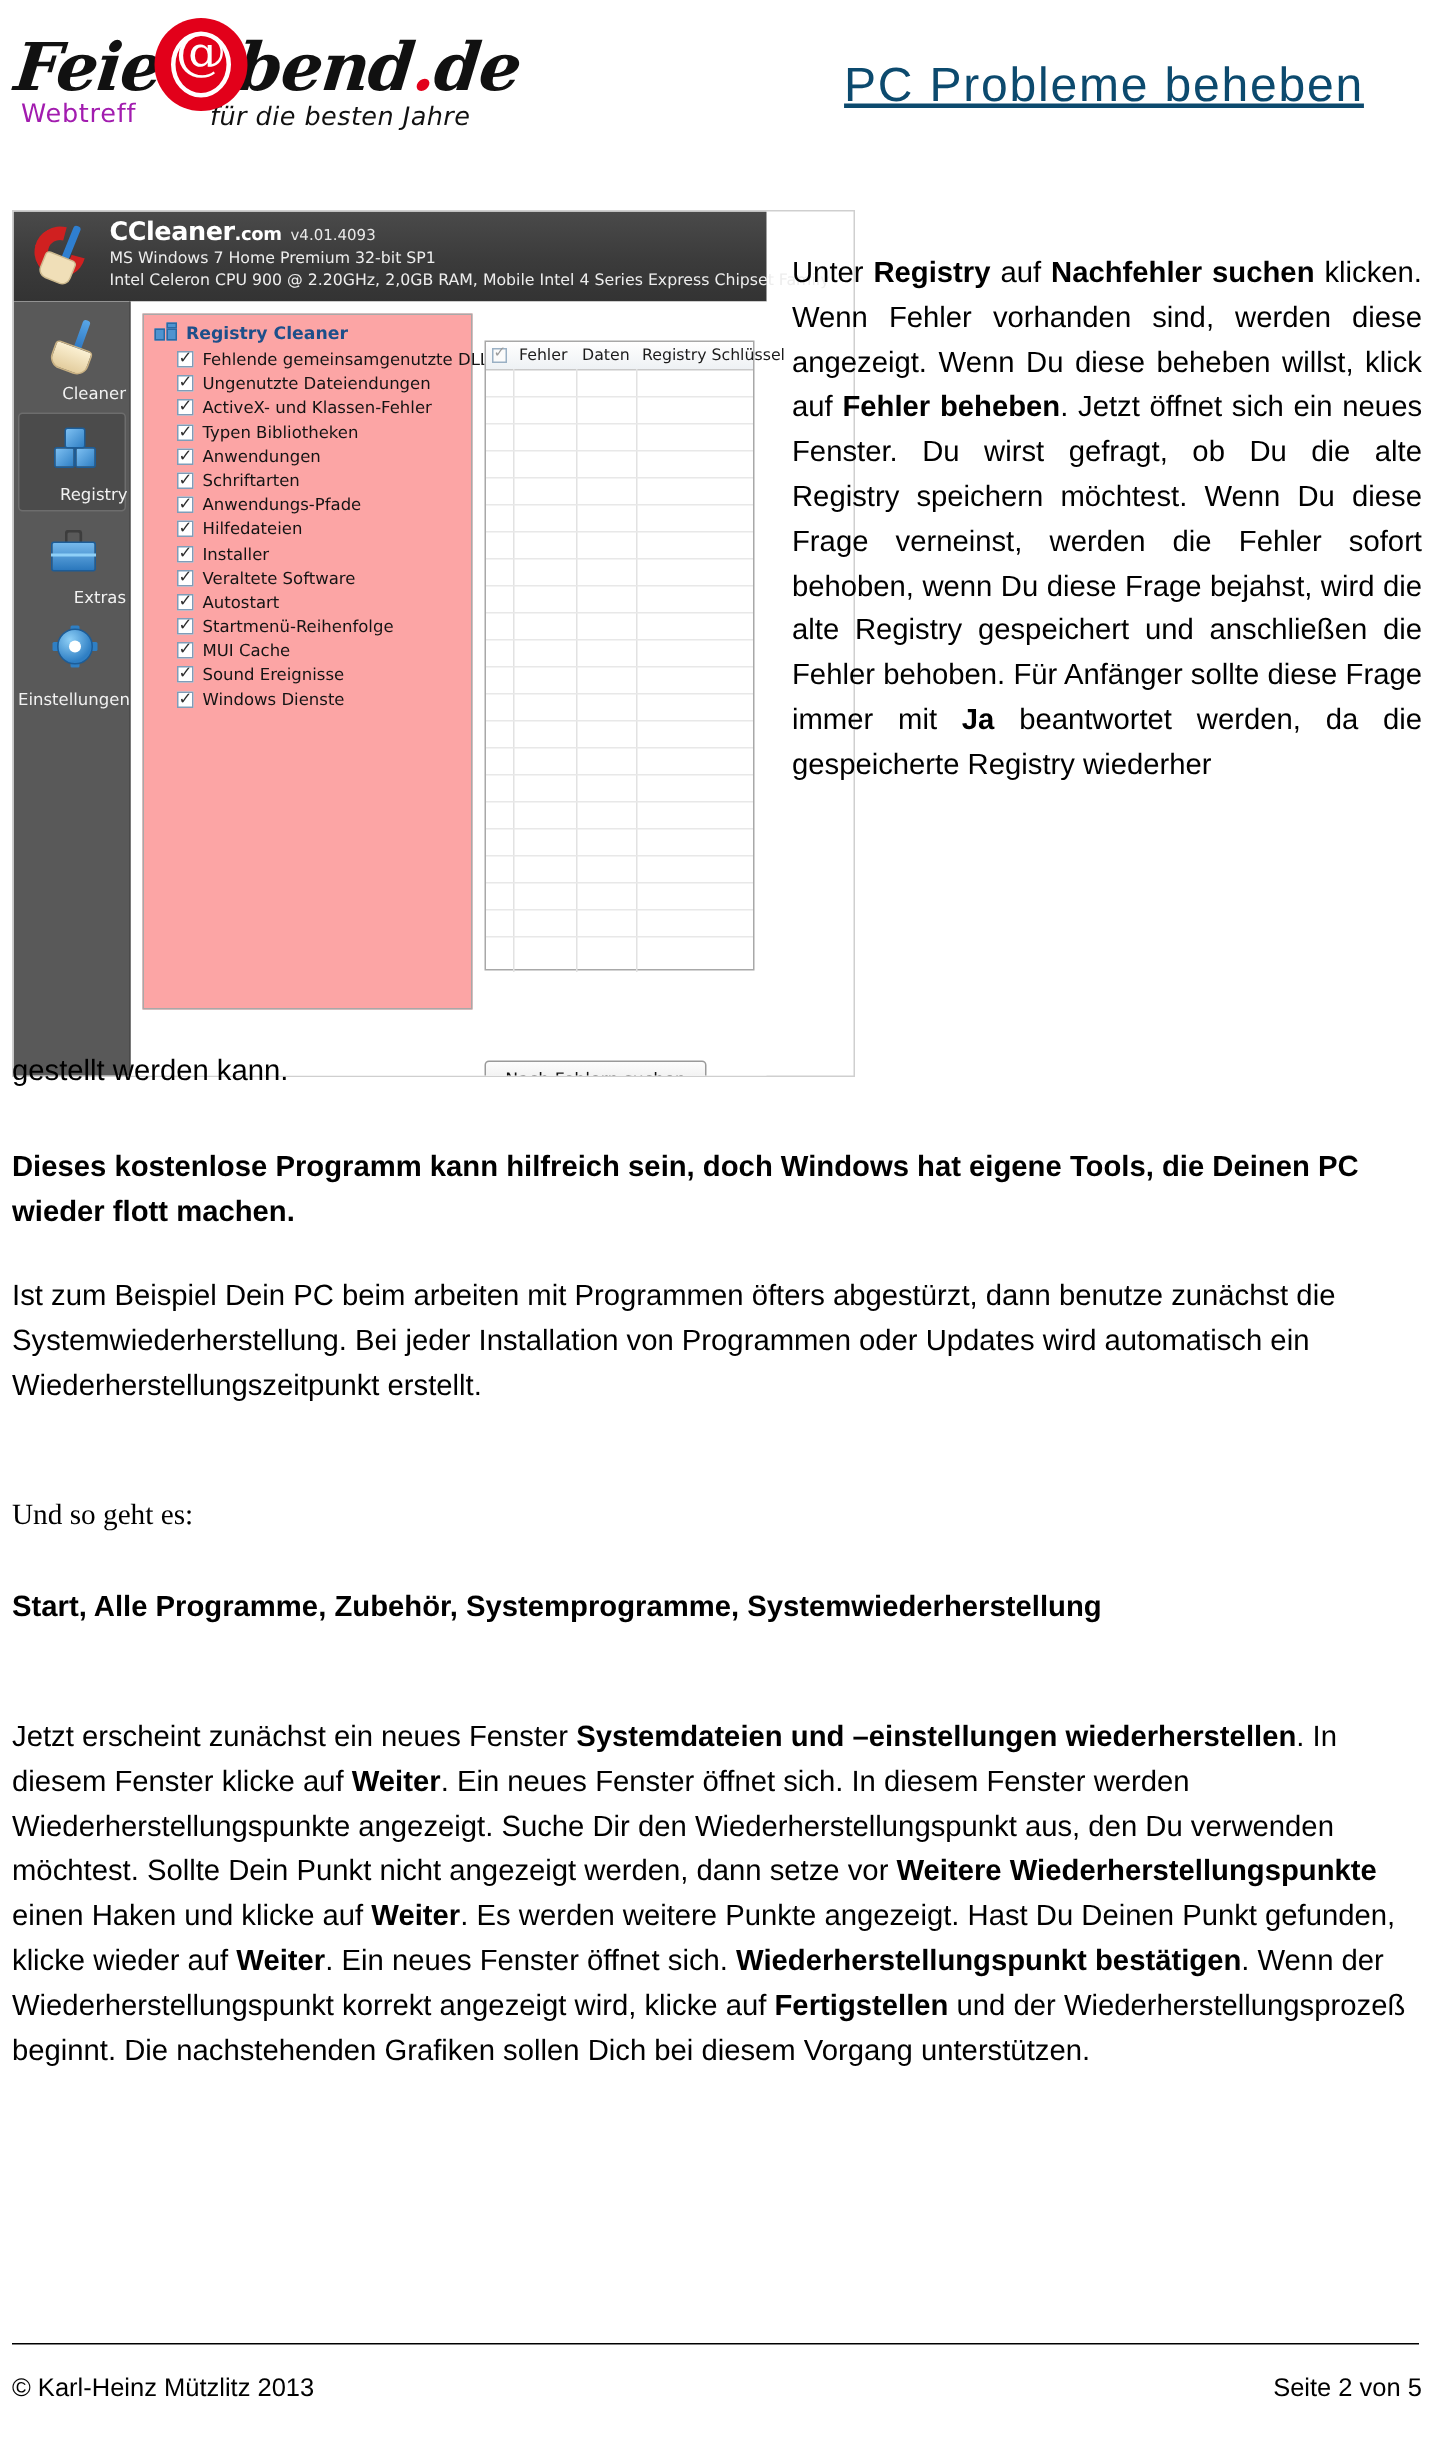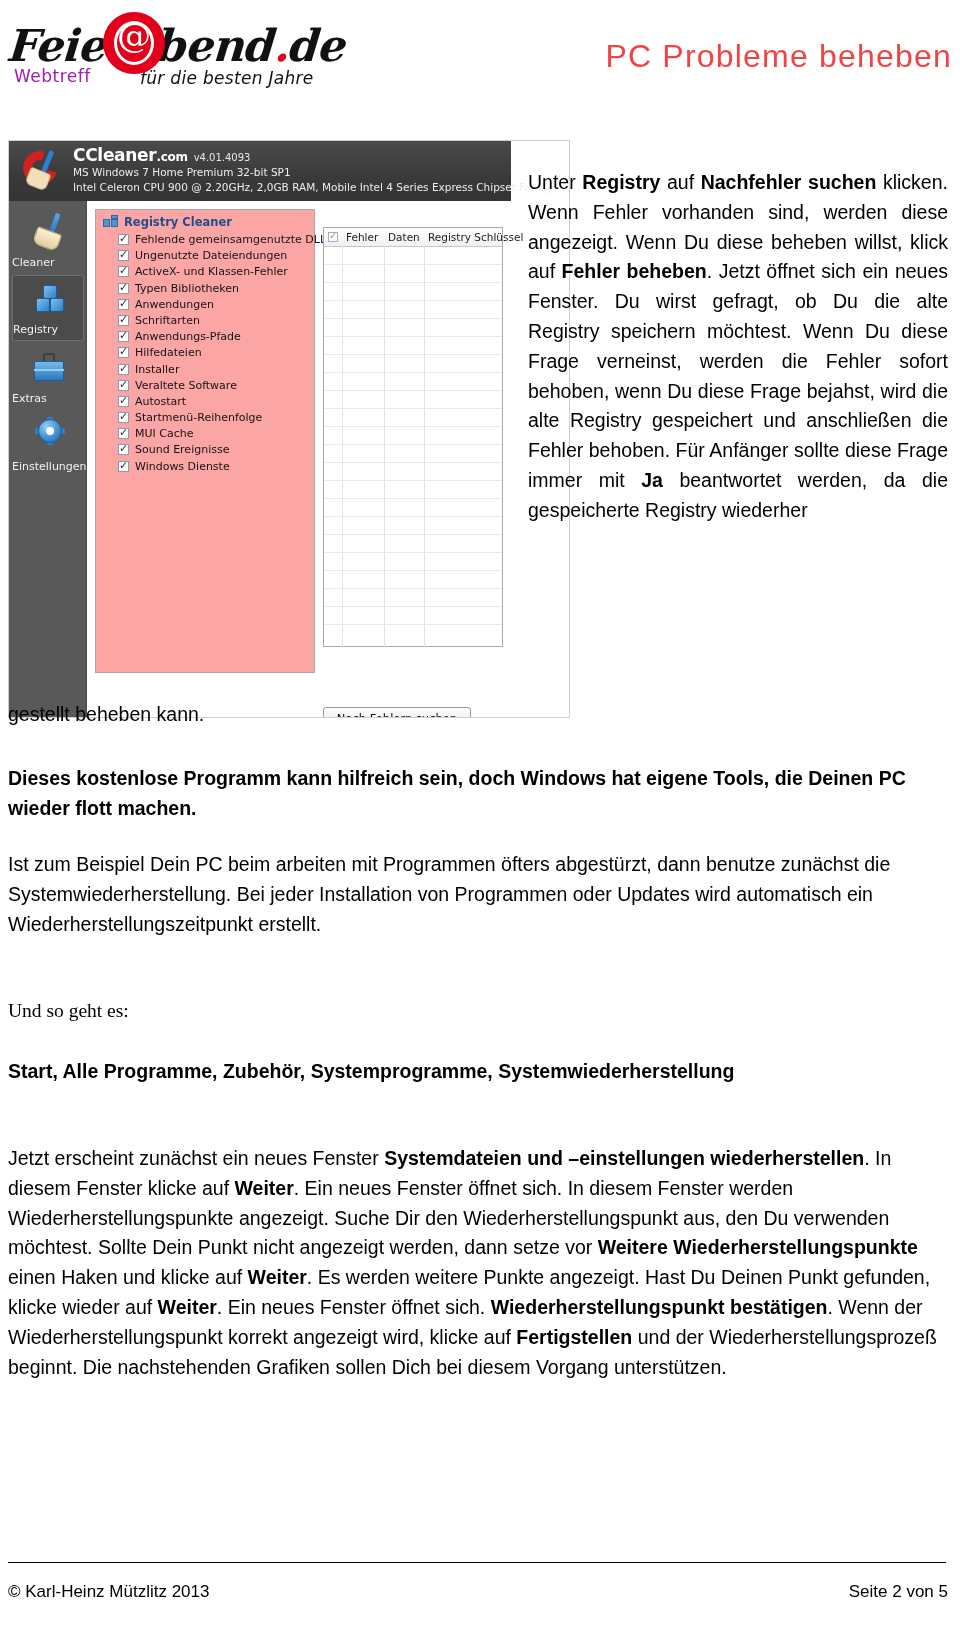--- a/index.html
+++ b/index.html
@@ -101,25 +101,26 @@
     font-family: "DejaVu Sans", sans-serif;
     font-style: italic;
     font-size: 17px;
     color: #111;
     letter-spacing: 0.3px;
   }
   .page-title {
     position: absolute;
     left: 520px; top: 38px;
     width: 432px;
-    text-align: right;
+    text-align: center;
     font-size: 32px;
     letter-spacing: 1.2px;
-    color: #ef4444;
+    color: #0c4a6e;
     white-space: nowrap;
+    text-decoration: underline;
   }
 
   
   .ccleaner {
     position: absolute;
     left: 8px; top: 140px;
     width: 562px;
     height: 578px;
     background: #ffffff;
     border: 1px solid #cfcfcf;
@@ -216,21 +217,21 @@
     height: 518px;
     background: #595959;
     border-right: 1px solid #4a4a4a;
     box-sizing: border-box;
   }
   .cc-navitem {
     position: absolute;
     left: 3px;
     width: 72px;
     height: 66px;
-    text-align: left;
+    text-align: right;
     color: #f2f2f2;
     font-size: 11px;
   }
   .cc-navitem.active {
     background: #4b4b4b;
     border: 1px solid #6d6d6d;
     border-radius: 3px;
     box-sizing: border-box;
   }
   .cc-navitem .nav-label {
@@ -584,21 +585,21 @@
       <span class="cc-grid-h" style="top:396px;"></span>
     </div>
 
     <div class="cc-scan-btn">Nach Fehlern suchen</div>
 
   </div>
 </div>
 
 <div class="col-text">Unter <b>Registry</b> auf <b>Nachfehler suchen</b> klicken. Wenn Fehler vorhanden sind, werden diese angezeigt. Wenn Du diese beheben willst, klick auf <b>Fehler beheben</b>. Jetzt öffnet sich ein neues Fenster. Du wirst gefragt, ob Du die alte Registry speichern möchtest. Wenn Du diese Frage verneinst, werden die Fehler sofort behoben, wenn Du diese Frage bejahst, wird die alte Registry gespeichert und anschließen die Fehler behoben. Für Anfänger sollte diese Frage immer mit <b>Ja</b> beantwortet werden, da die gespeicherte Registry wiederher</div>
 
-<div class="wrap-tail">gestellt beheben kann.</div>
+<div class="wrap-tail">gestellt werden kann.</div>
 
 <div class="para bold" style="top:764px;">Dieses kostenlose Programm kann hilfreich sein, doch Windows hat eigene Tools, die Deinen PC wieder flott machen.</div>
 
 <div class="para" style="top:850px;">Ist zum Beispiel Dein PC beim arbeiten mit Programmen öfters abgestürzt, dann benutze zunächst die Systemwiederherstellung. Bei jeder Installation von Programmen oder Updates wird automatisch ein Wiederherstellungszeitpunkt erstellt.</div>
 
 <div class="para" style="top:996px;font-family:Liberation Serif, serif;">Und so geht es:</div>
 
 <div class="para bold" style="top:1057px;">Start, Alle Programme, Zubehör, Systemprogramme, Systemwiederherstellung</div>
 
 <div class="para" style="top:1144px;">Jetzt erscheint zunächst ein neues Fenster <b>Systemdateien und –einstellungen wiederherstellen</b>. In diesem Fenster klicke auf <b>Weiter</b>. Ein neues Fenster öffnet sich. In diesem Fenster werden Wiederherstellungspunkte angezeigt. Suche Dir den Wiederherstellungspunkt aus, den Du verwenden möchtest. Sollte Dein Punkt nicht angezeigt werden, dann setze vor <b>Weitere Wiederherstellungspunkte</b> einen Haken und klicke auf <b>Weiter</b>. Es werden weitere Punkte angezeigt. Hast Du Deinen Punkt gefunden, klicke wieder auf <b>Weiter</b>. Ein neues Fenster öffnet sich. <b>Wiederherstellungspunkt bestätigen</b>. Wenn der Wiederherstellungspunkt korrekt angezeigt wird, klicke auf <b>Fertigstellen</b> und der Wiederherstellungsprozeß beginnt. Die nachstehenden Grafiken sollen Dich bei diesem Vorgang unterstützen.</div>

